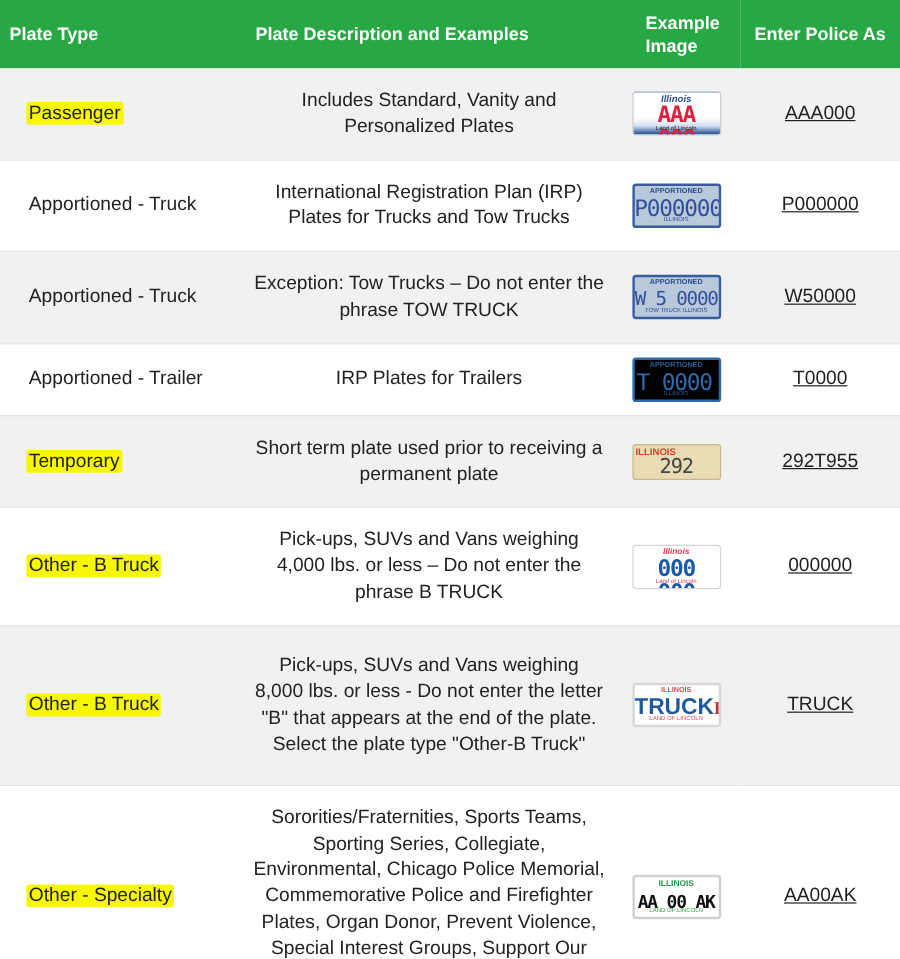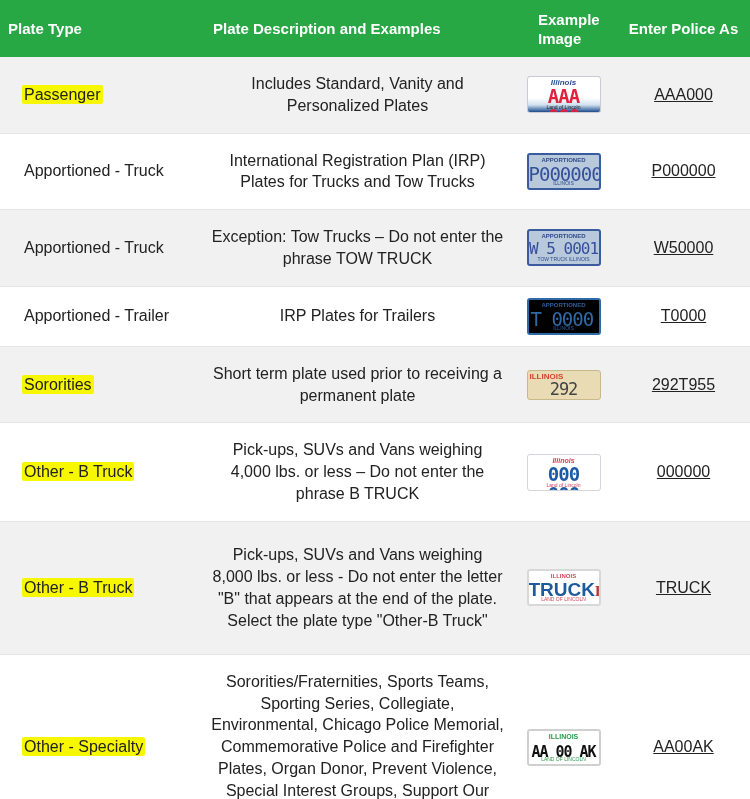--- a/index.html
+++ b/index.html
@@ -95,40 +95,40 @@
         </div>
       </td>
       <td class="c-enter">P000000</td>
     </tr>
     <tr class="odd" style="height:69px">
       <td class="c-type">Apportioned - Truck</td>
       <td class="c-desc">Exception: Tow Trucks – Do not enter the phrase TOW TRUCK</td>
       <td class="c-img">
         <div class="plate p-app">
           <div class="top">APPORTIONED</div>
-          <div class="num" style="font-size:16px;top:8px">W 5 0001</div>
+          <div class="num" style="font-size:16px;top:8px">W 5 0000</div>
           <div class="bot">TOW TRUCK ILLINOIS</div>
         </div>
       </td>
       <td class="c-enter">W50000</td>
     </tr>
     <tr class="even" style="height:60px">
       <td class="c-type">Apportioned - Trailer</td>
       <td class="c-desc">IRP Plates for Trailers</td>
       <td class="c-img">
         <div class="plate p-trl">
           <div class="top">APPORTIONED</div>
           <div class="num">T 0000</div>
           <div class="bot">ILLINOIS</div>
         </div>
       </td>
       <td class="c-enter">T0000</td>
     </tr>
     <tr class="odd" style="height:68px">
-      <td class="c-type"><span class="hl">Sororities</span></td>
+      <td class="c-type"><span class="hl">Temporary</span></td>
       <td class="c-desc">Short term plate used prior to receiving a permanent plate</td>
       <td class="c-img">
         <div class="plate p-temp" style="height:30px">
           <div class="top">ILLINOIS</div>
           <div class="num" style="top:8px;font-size:17px">292 T955</div>
         </div>
       </td>
       <td class="c-enter">292T955</td>
     </tr>
     <tr class="even" style="height:92px">

